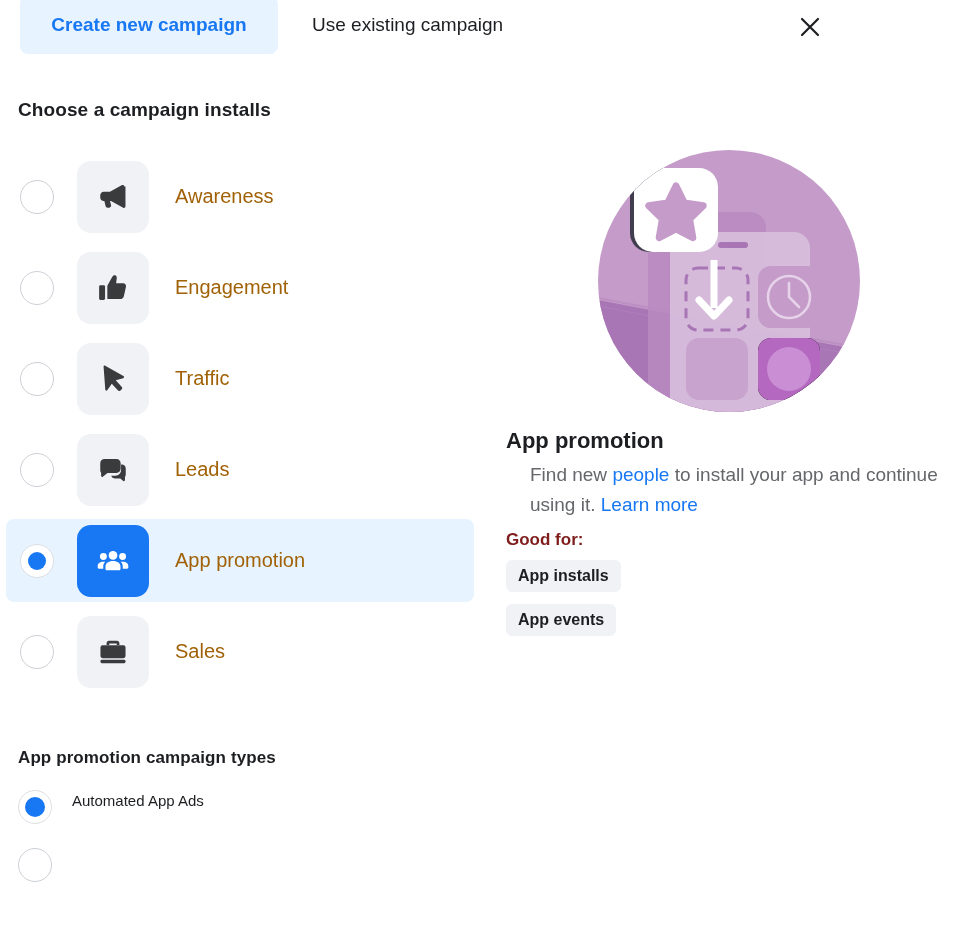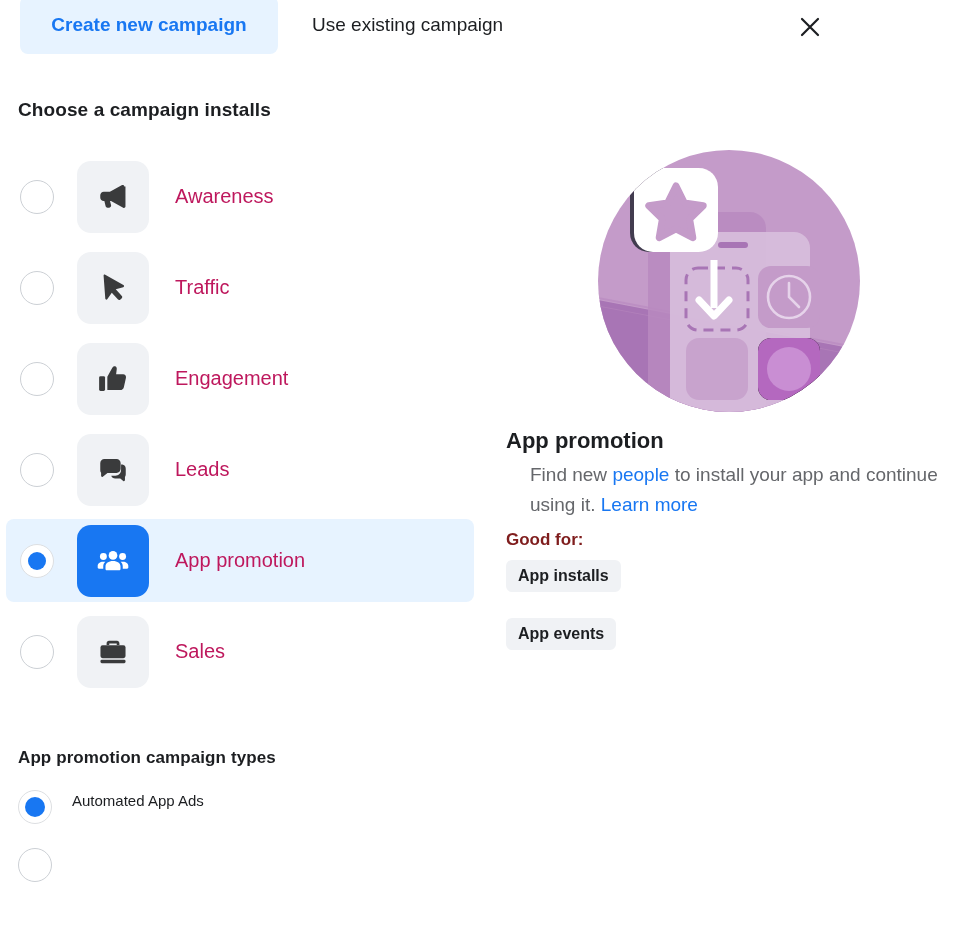--- a/index.html
+++ b/index.html
@@ -131,21 +131,21 @@
     align-items: center;
     justify-content: center;
     color: #3a3b3c;
   }
   .icon-tile.active { background: #1877f2; color: #ffffff; }
   .icon-tile svg { display: block; }
 
   .objective-label {
     margin-left: 26px;
     font-size: 20px;
-    color: #be185d;
+    color: #a16207;
     white-space: nowrap;
   }
 
   
   .detail-panel {
     position: absolute;
     left: 506px;
     top: 150px;
     width: 440px;
   }
@@ -184,21 +184,21 @@
   }
   .chips { margin-top: 10px; }
   .chip {
     display: inline-block;
     background: #f0f2f5;
     color: #1c1e21;
     font-size: 16px;
     font-weight: 700;
     border-radius: 6px;
     padding: 7px 12px;
-    margin-bottom: 26px;
+    margin-bottom: 12px;
   }
   .chip-row { display: block; }
 
   
   .camptypes {
     position: absolute;
     top: 788px;
     left: 18px;
     width: 800px;
   }
@@ -269,35 +269,35 @@
         <path d="M20 4.5c0-.8-.9-1.3-1.6-.9L9.8 8.3H5.5C4.1 8.3 3 9.4 3 10.8v1.6c0 1.4 1.1 2.5 2.5 2.5h.4l.9 3.6c.15.6.7 1 1.3 1h1.3c.85 0 1.45-.8 1.25-1.6l-.75-3h.7l8.6 4.7c.7.4 1.6-.1 1.6-.9V4.5z"></path>
       </svg>
     </div>
     <div class="objective-label">Awareness</div>
   </div>
 
   <div class="objective-row">
     <div class="radio"></div>
     <div class="icon-tile">
       <svg width="34" height="34" viewBox="0 0 24 24" fill="currentColor">
-        <path d="M6.5 2.6c-.5-.35-1.2.05-1.15.65l1.2 16.2c.06.78 1.06 1.05 1.5.4l3.1-4.55 4.4 4.9c.4.45 1.1.45 1.5.05l1.15-1.1c.42-.4.45-1.07.05-1.5l-4.3-4.78 5.25-1.45c.75-.2.85-1.25.15-1.6L6.5 2.6z"></path>
-      </svg>
-    </div>
-    <div class="objective-label">Traffic</div>
+        <rect x="2.2" y="10" width="4.2" height="10.4" rx="1"></rect>
+        <path d="M8 10.4l3.5-6.3c.5-.9 1.1-1.3 1.9-1.1.9.2 1.35 1 1.25 2L14.2 8.6h4.9c1.4 0 2.35 1.2 2.05 2.5l-1.5 6.7c-.26 1.2-1.3 2-2.5 2H8V10.4z"></path>
+      </svg>
+    </div>
+    <div class="objective-label">Engagement</div>
   </div>
 
   <div class="objective-row">
     <div class="radio"></div>
     <div class="icon-tile">
       <svg width="34" height="34" viewBox="0 0 24 24" fill="currentColor">
-        <rect x="2.2" y="10" width="4.2" height="10.4" rx="1"></rect>
-        <path d="M8 10.4l3.5-6.3c.5-.9 1.1-1.3 1.9-1.1.9.2 1.35 1 1.25 2L14.2 8.6h4.9c1.4 0 2.35 1.2 2.05 2.5l-1.5 6.7c-.26 1.2-1.3 2-2.5 2H8V10.4z"></path>
-      </svg>
-    </div>
-    <div class="objective-label">Engagement</div>
+        <path d="M6.5 2.6c-.5-.35-1.2.05-1.15.65l1.2 16.2c.06.78 1.06 1.05 1.5.4l3.1-4.55 4.4 4.9c.4.45 1.1.45 1.5.05l1.15-1.1c.42-.4.45-1.07.05-1.5l-4.3-4.78 5.25-1.45c.75-.2.85-1.25.15-1.6L6.5 2.6z"></path>
+      </svg>
+    </div>
+    <div class="objective-label">Traffic</div>
   </div>
 
   <div class="objective-row">
     <div class="radio"></div>
     <div class="icon-tile">
       <svg width="34" height="34" viewBox="0 0 24 24" fill="currentColor">
         <path d="M3 7.2c0-1.6 1.3-2.9 2.9-2.9h8.6c1.6 0 2.9 1.3 2.9 2.9v4c0 1.6-1.3 2.9-2.9 2.9H8.1l-3.3 2.6c-.5.4-1.2 0-1.2-.6v-2.2c-.4-.5-.6-1.1-.6-1.8v-4.9z"></path>
         <path d="M18.6 8.2c1.4.2 2.4 1.4 2.4 2.85v4.2c0 .65-.2 1.25-.56 1.75v2.1c0 .6-.7 1-1.2.6l-2.1-1.7h-3.6c-1.3 0-2.4-.85-2.75-2h2.9c2.2 0 4-1.8 4-4V8.2z"></path>
       </svg>
     </div>

